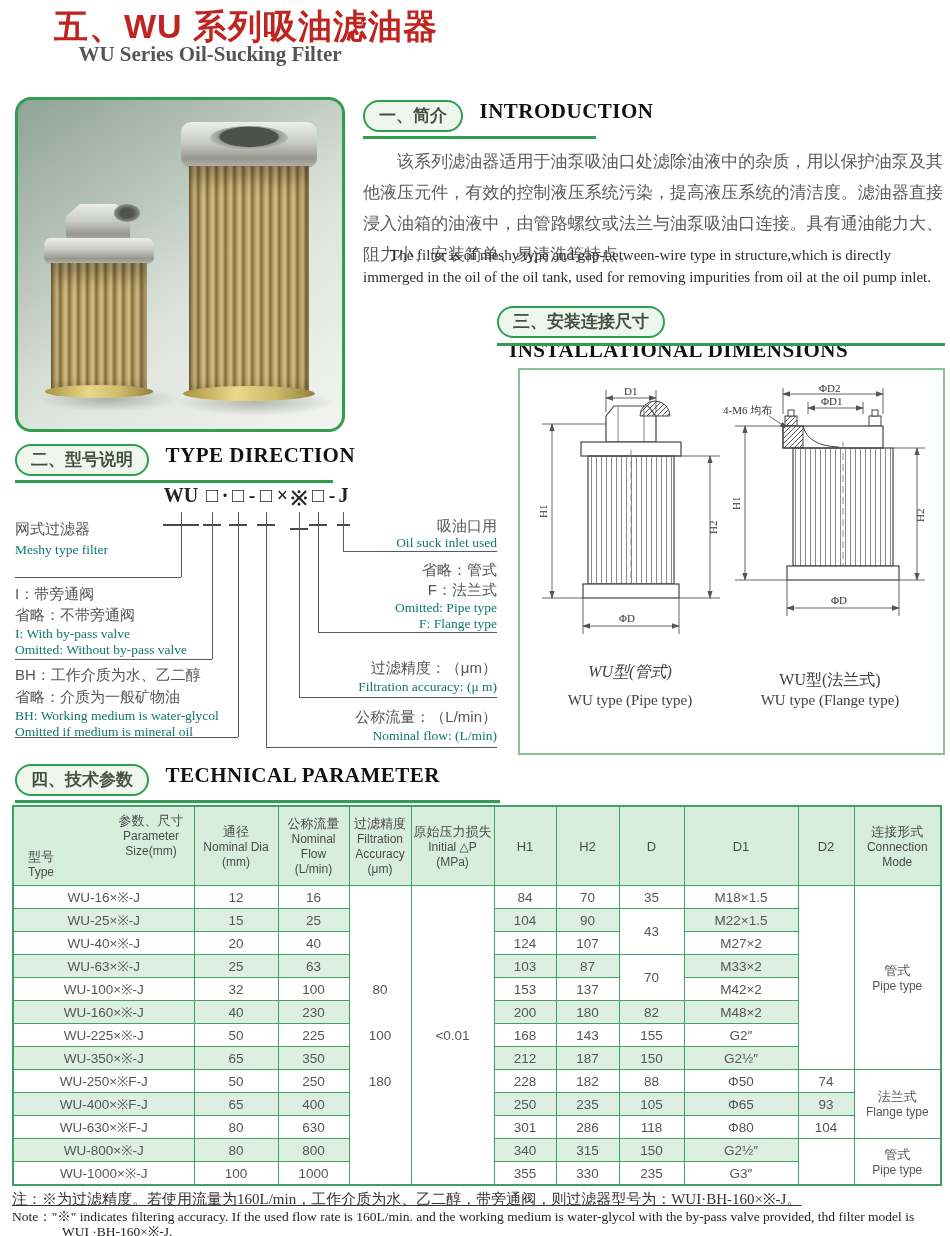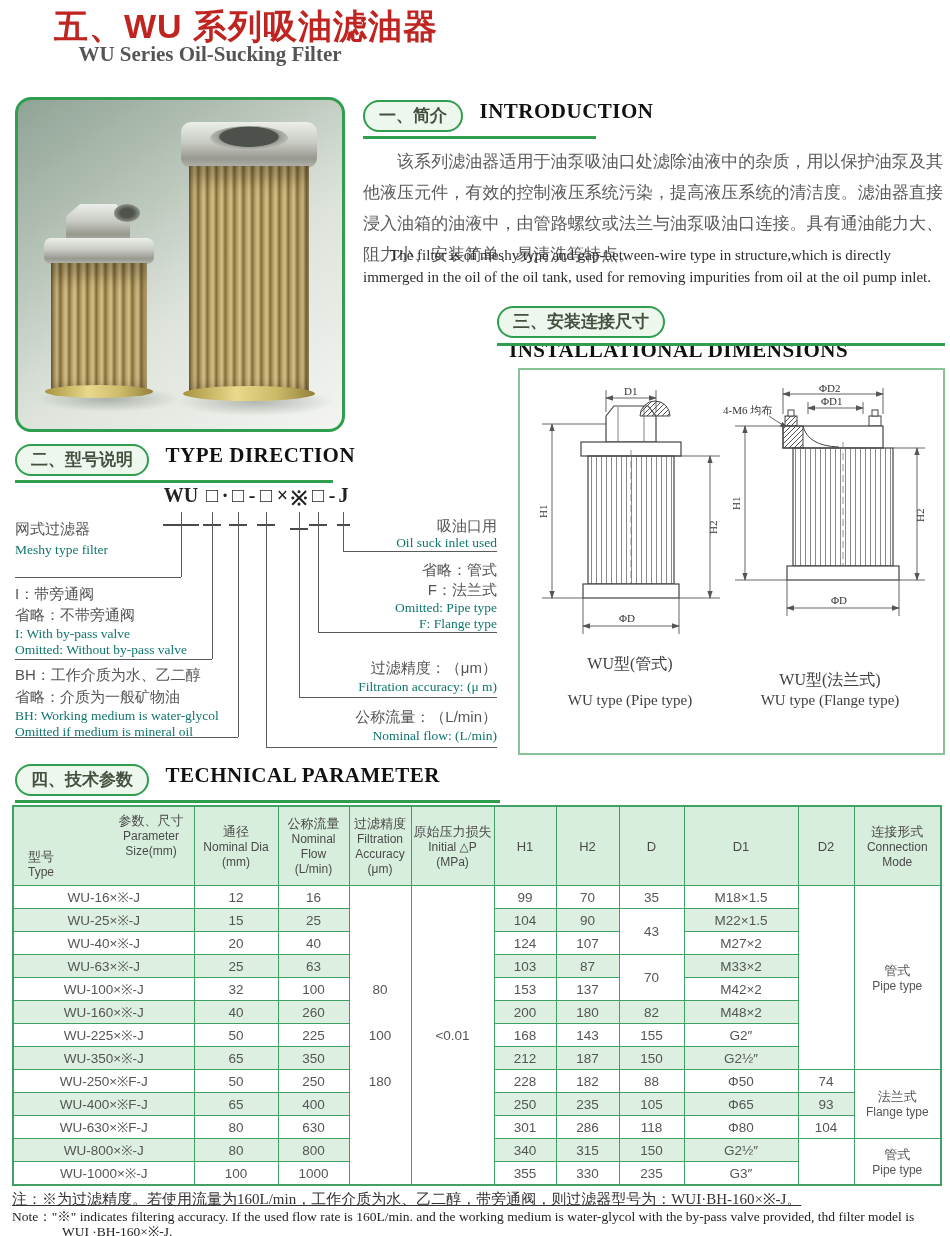--- a/index.html
+++ b/index.html
@@ -142,21 +142,21 @@
       <line x1="140" y1="72" x2="186" y2="72" stroke="#555" stroke-width="0.9"></line>
       <line x1="145" y1="214" x2="186" y2="214" stroke="#555" stroke-width="0.9"></line>
       <line x1="176" y1="72" x2="176" y2="214" stroke="#555" stroke-width="0.9" marker-start="url(#m1)" marker-end="url(#m1)"></line>
       <text transform="rotate(-90 183 150)" x="183" y="150">H2</text>
 
       <line x1="49" y1="214" x2="49" y2="250" stroke="#555" stroke-width="0.9"></line>
       <line x1="145" y1="214" x2="145" y2="250" stroke="#555" stroke-width="0.9"></line>
       <line x1="49" y1="242" x2="145" y2="242" stroke="#555" stroke-width="0.9" marker-start="url(#m1)" marker-end="url(#m1)"></line>
       <text x="85" y="238">ΦD</text>
     </svg>
-    <div class="abs cap-cn" style="left:10px;top:284px;width:200px;">WU型(管式)</div>
+    <div class="abs cap-cn" style="left:10px;top:292px;width:200px;font-style:italic;">WU型(管式)</div>
     <div class="abs cap-en" style="left:10px;top:322px;width:200px;">WU type (Pipe type)</div>
 
     <svg class="abs" style="left:203px;top:14px;" width="210" height="264" viewBox="0 0 210 264">
       <defs>
         <pattern id="p3" width="5" height="6" patternUnits="userSpaceOnUse">
             <path d="M2.5,0 V6" stroke="#8a8a8a" stroke-width="1"></path>
           </pattern>
         <pattern id="p4" width="5" height="5" patternUnits="userSpaceOnUse">
             <path d="M0,5 L5,0" stroke="#555" stroke-width="1"></path>
           </pattern>
@@ -346,21 +346,21 @@
       <tr>
         <td class="typec">WU-16×※-J</td>
         <td>12</td>
         <td>16</td>
         <td rowspan="13" class="mg accc">
           <span class="accv" style="top:34.6%;">80</span>
           <span class="accv" style="top:50%;">100</span>
           <span class="accv" style="top:65.4%;">180</span>
         </td>
         <td rowspan="13" class="mg">&lt;0.01</td>
-        <td>99</td>
+        <td>84</td>
         <td>70</td>
         <td>35</td>
         <td>M18×1.5</td>
         <td rowspan="8" class="mg"></td>
         <td rowspan="8" class="mg">
           <div class="hcn">管式</div>
           <div class="hen">Pipe type</div>
         </td>
       </tr>
       <tr>
@@ -393,21 +393,21 @@
         <td class="typec">WU-100×※-J</td>
         <td>32</td>
         <td>100</td>
         <td>153</td>
         <td>137</td>
         <td>M42×2</td>
       </tr>
       <tr>
         <td class="typec">WU-160×※-J</td>
         <td>40</td>
-        <td>260</td>
+        <td>230</td>
         <td>200</td>
         <td>180</td>
         <td>82</td>
         <td>M48×2</td>
       </tr>
       <tr>
         <td class="typec">WU-225×※-J</td>
         <td>50</td>
         <td>225</td>
         <td>168</td>

